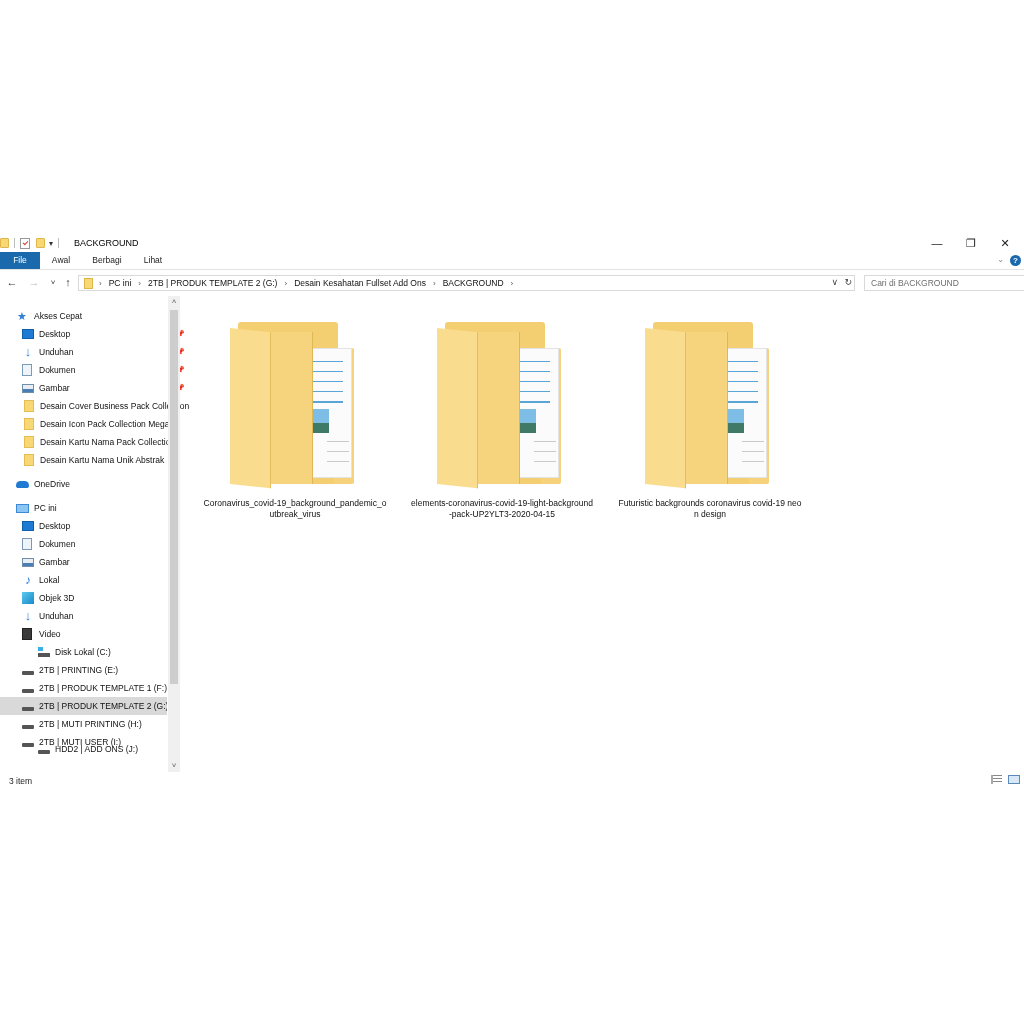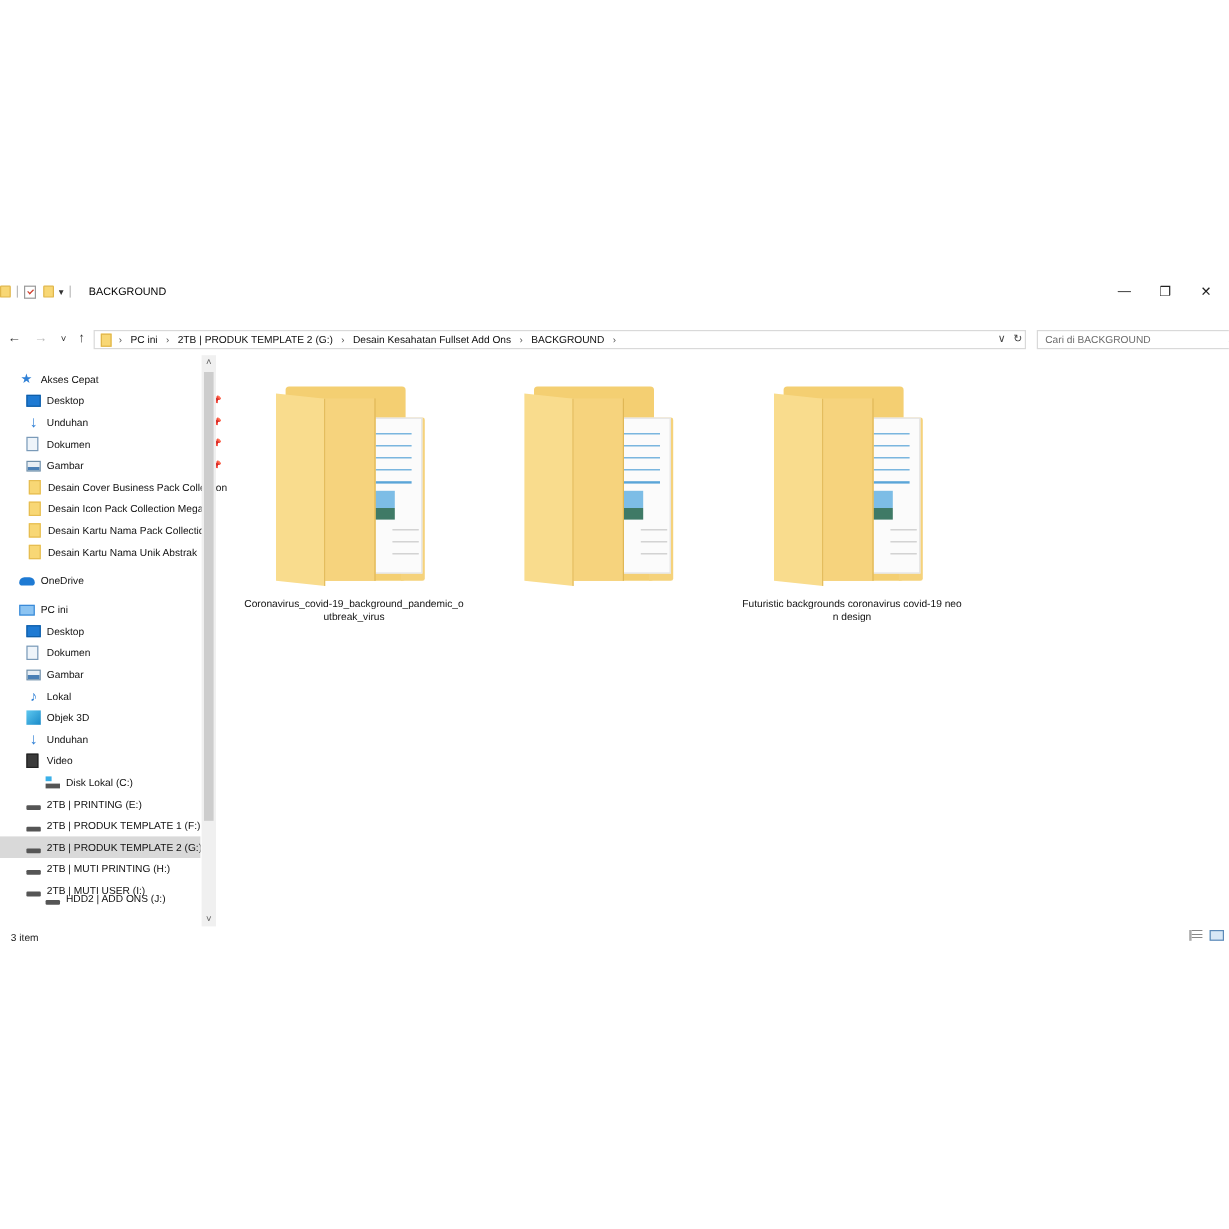--- a/index.html
+++ b/index.html
@@ -97,20 +97,28 @@
       <div class="qa-folder" style="margin-left:6px"></div>
       <div class="qa-drop">▾</div>
       <div class="qa-sep"></div>
     </div>
     <div class="title-text">BACKGROUND</div>
     <div class="wctl" style="left:920px">—</div>
     <div class="wctl" style="left:954px">❐</div>
     <div class="wctl" style="left:988px">✕</div>
   </div>
 
+  <div class="ribbon">
+    <div class="tab tab-file">File</div>
+    <div class="tab" style="left:44px;width:34px">Awal</div>
+    <div class="tab" style="left:86px;width:42px">Berbagi</div>
+    <div class="tab" style="left:136px;width:34px">Lihat</div>
+    <div class="ribbon-chev">⌄</div>
+    <div class="help">?</div>
+  </div>
 
   <div class="navbar">
     <div class="navbtn" style="left:5px">←</div>
     <div class="navbtn" style="left:27px;color:#bbb">→</div>
     <div class="navbtn" style="left:46px;font-size:8px">˅</div>
     <div class="navbtn" style="left:61px">↑</div>
 
     <div class="addr">
       <div class="addr-folder"></div>
       <span class="crumb-sep" style="margin-left:0">›</span>
@@ -283,20 +291,21 @@
           <div class="ln" style="top:42px"></div>
           <div class="ln" style="top:52px;height:2px"></div>
           <div class="img"></div>
           <div class="gl" style="top:92px"></div>
           <div class="gl" style="top:102px"></div>
           <div class="gl" style="top:112px"></div>
         </div>
         <div class="fold-front2"></div>
         <div class="fold-front"></div>
       </div>
+      <div class="tile-label">elements-coronavirus-covid-19-light-background-pack-UP2YLT3-2020-04-15</div>
     </div>
 
     <div class="tile" style="left:428px">
       <div class="folder-art">
         <div class="fold-back"></div>
         <div class="fold-right"></div>
         <div class="fold-paper">
           <div class="ln" style="top:12px"></div>
           <div class="ln" style="top:22px"></div>
           <div class="ln" style="top:32px"></div>

